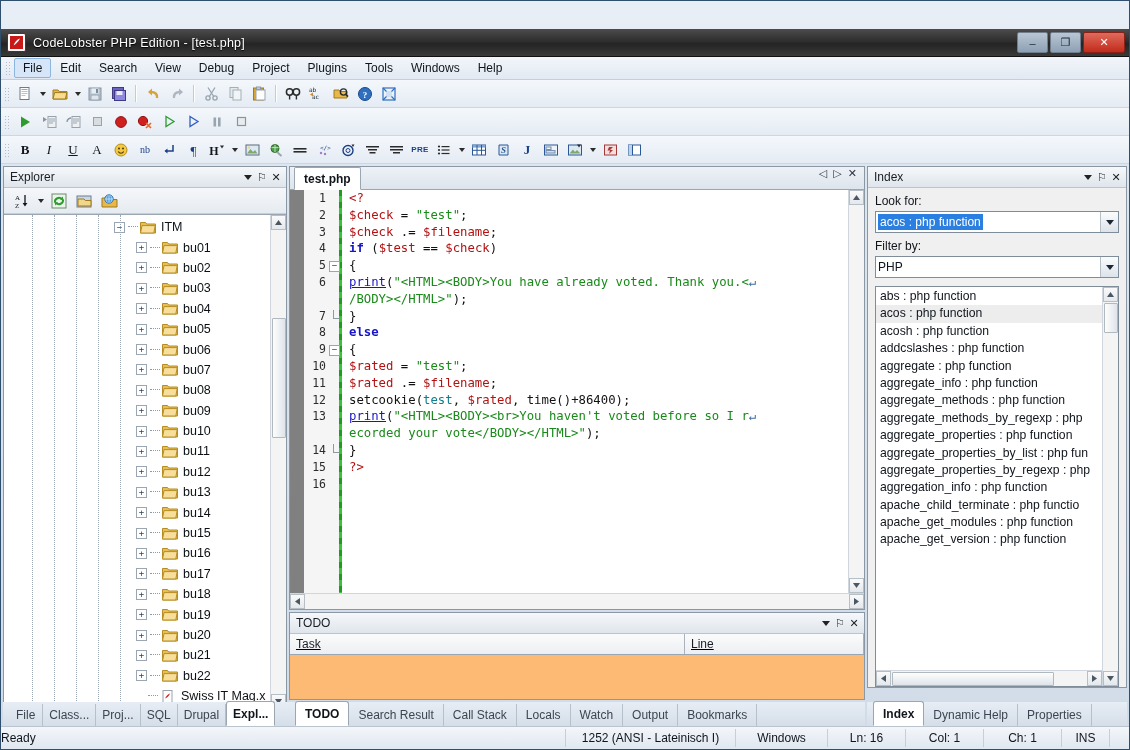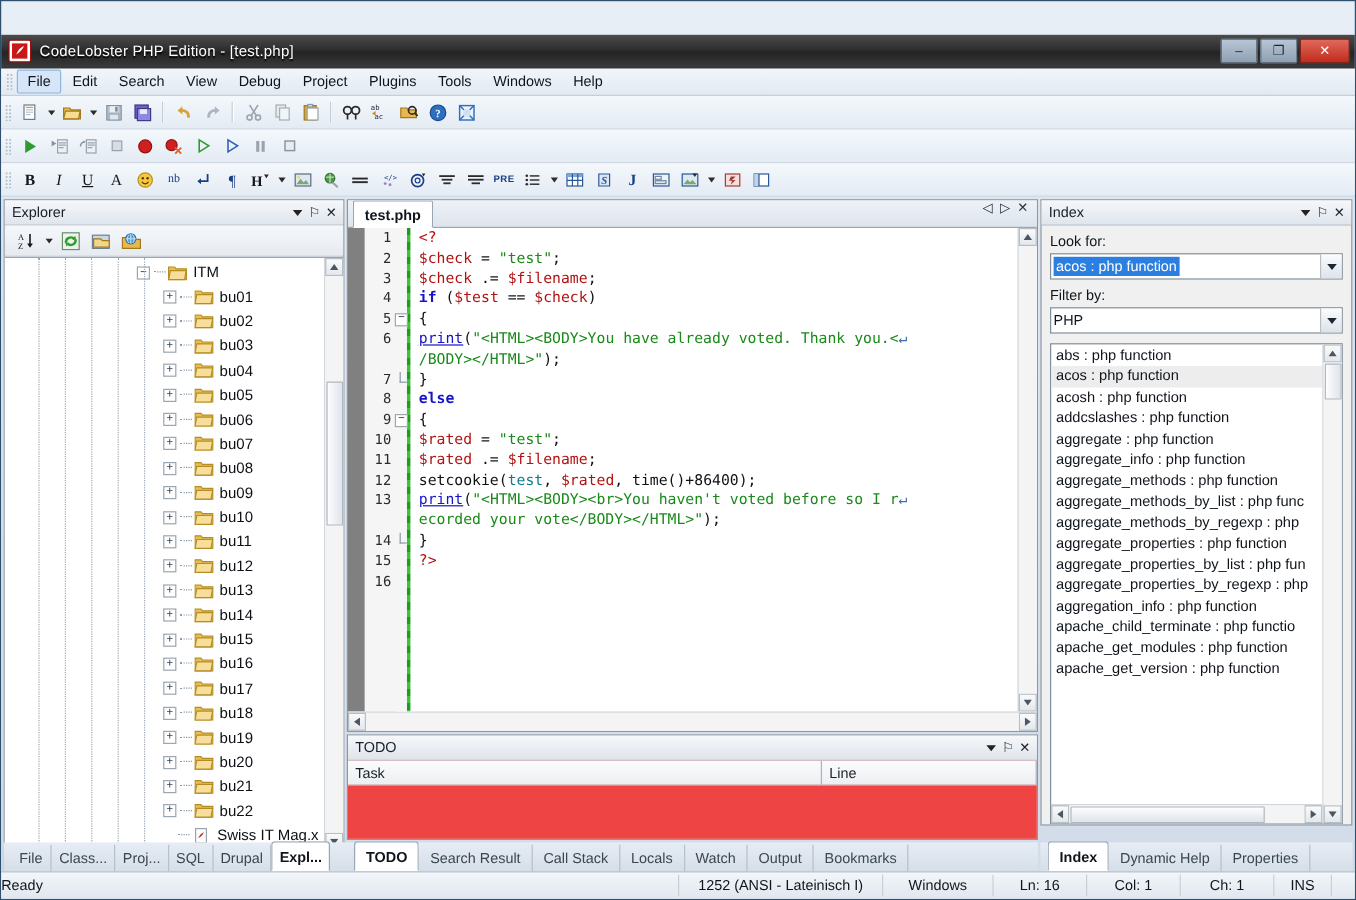--- a/index.html
+++ b/index.html
@@ -136,21 +136,21 @@
   .k-plain{color:#111;}
   .wrapmark{color:#3a6ea5;}
   .ed-vscroll{width:15px;flex:0 0 15px;background:#f0f0f0;border-left:1px solid #cfd6de;display:flex;flex-direction:column;align-items:center;}
   .ed-hscroll{height:15px;flex:0 0 15px;background:#f0f0f0;border-top:1px solid #cfd6de;display:flex;align-items:center;}
   .fold{position:absolute;left:0;width:9px;height:9px;border:1px solid #9aa6b2;background:#fff;
         font-size:9px;line-height:7px;text-align:center;color:#33465c;font-family:"DejaVu Sans Mono",monospace;}
   .foldend{position:absolute;left:4px;width:5px;height:8px;border-left:1px solid #8d99a5;border-bottom:1px solid #8d99a5;}
   
   .todo-panel{height:86px;flex:0 0 86px;display:flex;flex-direction:column;
     background:#f0f0f0;border:1px solid #8a97a5;}
-  .todo-grid{flex:1 1 auto;background:#ef4444;display:flex;flex-direction:column;min-height:0;}
+  .todo-grid{flex:1 1 auto;background:#fdba74;display:flex;flex-direction:column;min-height:0;text-decoration:underline;}
   .todo-hrow{height:20px;flex:0 0 20px;display:flex;background:linear-gradient(#fbfbfb,#eceff3);
     border-bottom:1px solid #9aa6b2;}
   .todo-th{display:flex;align-items:center;padding-left:6px;font-size:12px;color:#1a1f26;
     border-right:1px solid #aab3bd;box-sizing:border-box;}
   
   .tabstrip{height:24px;flex:0 0 24px;display:flex;align-items:flex-end;
     background:linear-gradient(#e7edf4,#d5dee9);padding-left:6px;}
   .btab{height:22px;display:flex;align-items:center;padding:0 9px;font-size:12px;color:#3c4650;
         border-right:1px solid #b6c0cb;}
   .btab.active{background:#fff;border:1px solid #9aa6b2;border-bottom:1px solid #fff;
@@ -944,21 +944,20 @@
           <div class="listbox">
             <div class="lb-wrap">
               <div class="lb-items" id="lbitems">
                   <div class="lb-item">abs : php function</div>
                   <div class="lb-item sel">acos : php function</div>
                   <div class="lb-item">acosh : php function</div>
                   <div class="lb-item">addcslashes : php function</div>
                   <div class="lb-item">aggregate : php function</div>
                   <div class="lb-item">aggregate_info : php function</div>
                   <div class="lb-item">aggregate_methods : php function</div>
-                  <div class="lb-item">aggregate_methods_by_list : php func</div>
                   <div class="lb-item">aggregate_methods_by_regexp : php</div>
                   <div class="lb-item">aggregate_properties : php function</div>
                   <div class="lb-item">aggregate_properties_by_list : php fun</div>
                   <div class="lb-item">aggregate_properties_by_regexp : php</div>
                   <div class="lb-item">aggregation_info : php function</div>
                   <div class="lb-item">apache_child_terminate : php functio</div>
                   <div class="lb-item">apache_get_modules : php function</div>
                   <div class="lb-item">apache_get_version : php function</div>
                 </div>
               <div class="scrollbar-h">

